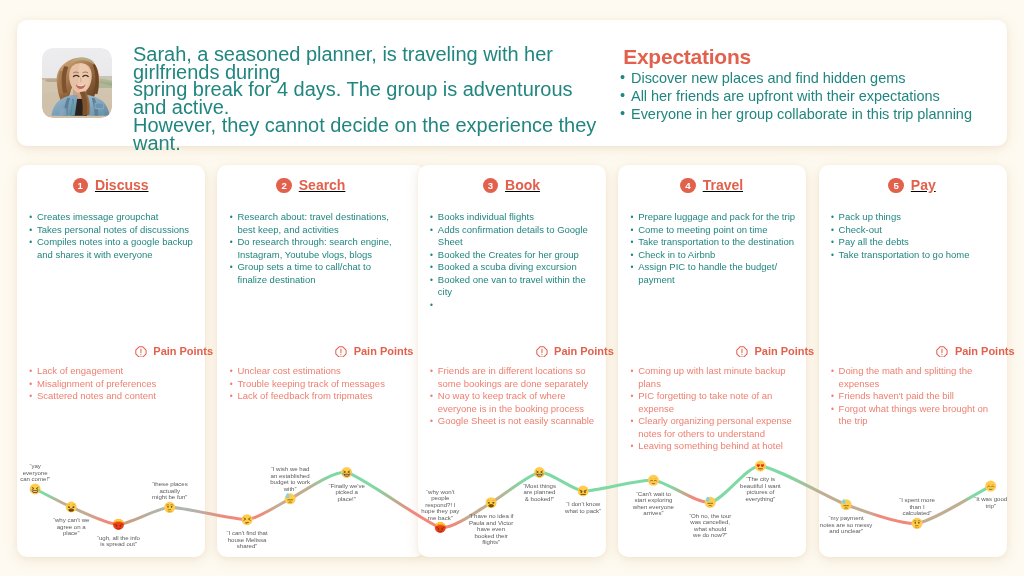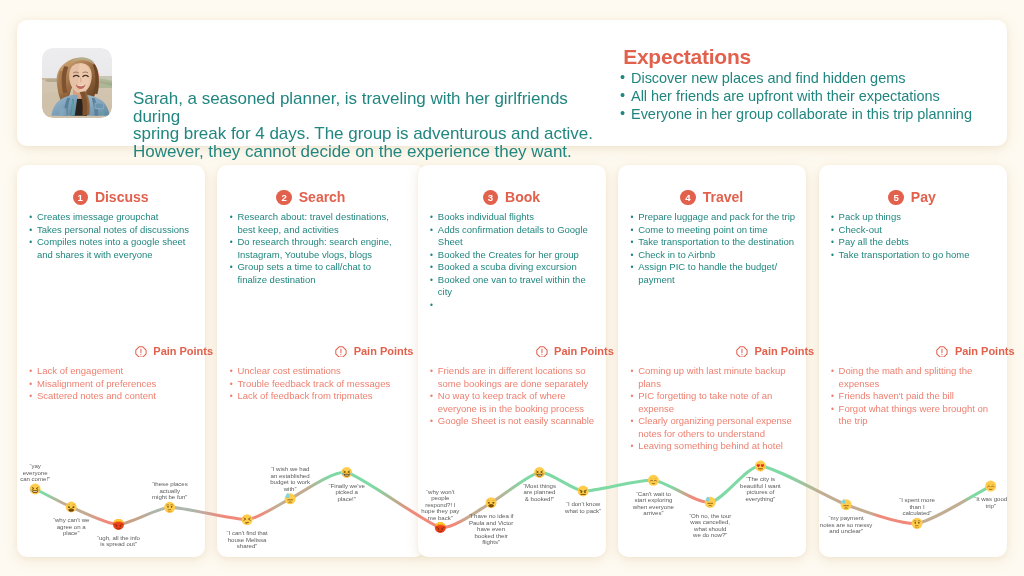--- a/index.html
+++ b/index.html
@@ -13,29 +13,29 @@
 
   
   #hero{left:17px;top:20px;width:989.6px;height:126px;}
   #photo{position:absolute;left:25px;top:28px;width:70px;height:70px;border-radius:11px;
          overflow:hidden;}
   #photo svg{display:block;}
   .hero-left{position:absolute;left:116px;top:25.6px;width:470px;}
   .hero-right{position:absolute;left:602px;top:25.6px;width:392px;}
   .hero-right .h-title{padding-left:4.2px;}
   .h-title{font-size:21px;font-weight:bold;letter-spacing:-.25px;line-height:21.5px;margin:0 0 3.4px 0;}
-  .h-body{font-size:17px;line-height:17.9px;letter-spacing:-.03px;margin-top:44px;}
+  .h-body{font-size:20px;line-height:17.9px;letter-spacing:-.03px;}
   .exp-item{font-size:14.5px;line-height:17.9px;letter-spacing:-.03px;
             position:relative;padding-left:12px;}
   .exp-item .bl{position:absolute;left:1px;top:-1px;}
 
   
   .col{top:165px;width:188px;height:392px;}
-  .col-head{position:absolute;left:-0.5px;top:23px;width:188px;text-align:center;
-            white-space:nowrap;}
+  .col-head{position:absolute;left:-0.5px;top:11px;width:188px;text-align:center;
+            white-space:nowrap;text-decoration:underline;}
   .badge{display:inline-block;vertical-align:1.3px;width:15.4px;height:15.4px;border-radius:50%;
          background:#E2614D;color:#fff;font-size:9.6px;font-weight:bold;line-height:15.4px;
          text-align:center;margin-right:7px;letter-spacing:0;}
   .stage-name{font-size:14.05px;font-weight:bold;letter-spacing:-.05px;}
 
   .acts{position:absolute;left:7px;top:46.2px;width:177px;}
   .li{position:relative;padding-left:13px;font-size:9.5px;line-height:12.55px;
       letter-spacing:.0px;}
   .li .bl{position:absolute;left:5.3px;top:-0.2px;font-size:8.4px;}
 
@@ -164,21 +164,21 @@
         </div>
     </div>
   </div>
 
   <div id="columns">
       <div class="card col" style="left: 17px;">
         <div class="col-head"><span class="badge">1</span><span class="stage-name coral">Discuss</span></div>
         <div class="acts">
           <div class="li teal"><span class="bl">•</span><span>Creates imessage groupchat</span></div>
           <div class="li teal"><span class="bl">•</span><span>Takes personal notes of discussions</span></div>
-          <div class="li teal"><span class="bl">•</span><span>Compiles notes into a google sheet and shares it with everyone</span></div>
+          <div class="li teal"><span class="bl">•</span><span>Compiles notes into a google backup and shares it with everyone</span></div>
         </div>
         <div class="pain-head"><span class="oct"><svg width="11.9" height="11.4" viewBox="0 0 24 23">
               <path d="M8.2 1.6h7.6L22.4 8.2v7.6L15.8 22.4H8.2L1.6 15.8V8.2z" fill="none" stroke="#E2614D" stroke-width="2.1" stroke-linejoin="round"></path>
               <path d="M12 6.3v7.2" stroke="#E2614D" stroke-width="2.1" stroke-linecap="round"></path>
               <circle cx="12" cy="17.3" r="1.25" fill="#E2614D"></circle>
             </svg></span><span class="pain-title coral">Pain Points</span></div>
         <div class="pains">
           <div class="pli"><span class="bl">•</span><span>Lack of engagement</span></div>
           <div class="pli"><span class="bl">•</span><span>Misalignment of preferences</span></div>
           <div class="pli"><span class="bl">•</span><span>Scattered notes and content</span></div>
@@ -191,21 +191,21 @@
           <div class="li teal"><span class="bl">•</span><span>Do research through: search engine, Instagram, Youtube vlogs, blogs</span></div>
           <div class="li teal"><span class="bl">•</span><span>Group sets a time to call/chat to finalize destination</span></div>
         </div>
         <div class="pain-head"><span class="oct"><svg width="11.9" height="11.4" viewBox="0 0 24 23">
               <path d="M8.2 1.6h7.6L22.4 8.2v7.6L15.8 22.4H8.2L1.6 15.8V8.2z" fill="none" stroke="#E2614D" stroke-width="2.1" stroke-linejoin="round"></path>
               <path d="M12 6.3v7.2" stroke="#E2614D" stroke-width="2.1" stroke-linecap="round"></path>
               <circle cx="12" cy="17.3" r="1.25" fill="#E2614D"></circle>
             </svg></span><span class="pain-title coral">Pain Points</span></div>
         <div class="pains">
           <div class="pli"><span class="bl">•</span><span>Unclear cost estimations</span></div>
-          <div class="pli"><span class="bl">•</span><span>Trouble feedback track of messages</span></div>
+          <div class="pli"><span class="bl">•</span><span>Trouble keeping track of messages</span></div>
           <div class="pli"><span class="bl">•</span><span>Lack of feedback from tripmates</span></div>
         </div>
       </div>
       <div class="card col" style="left: 417.8px;">
         <div class="col-head"><span class="badge">3</span><span class="stage-name coral">Book</span></div>
         <div class="acts">
           <div class="li teal"><span class="bl">•</span><span>Books individual flights</span></div>
           <div class="li teal"><span class="bl">•</span><span>Adds confirmation details to Google Sheet</span></div>
           <div class="li teal"><span class="bl">•</span><span>Booked the Creates for her group</span></div>
           <div class="li teal"><span class="bl">•</span><span>Booked a scuba diving excursion</span></div>

